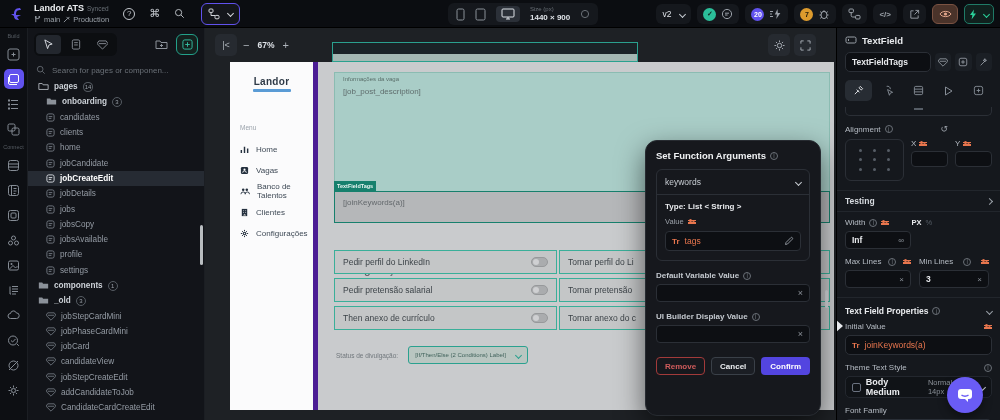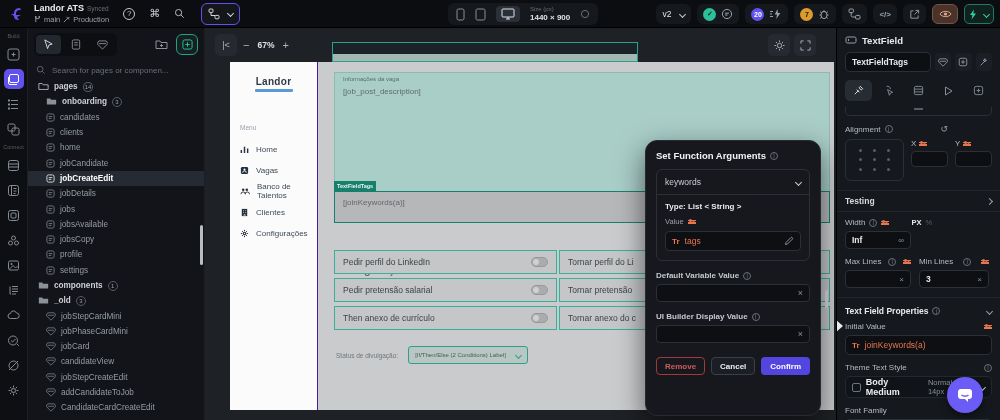--- a/index.html
+++ b/index.html
@@ -65,21 +65,21 @@
 
   
   #canvas { position:absolute; left:205px; top:28px; width:631px; height:392px; background:#1e2125; z-index:10; overflow:hidden; }
   .cbtn { position:absolute; width:22px; height:22px; background:#262a30; border-radius:5px; color:#aeb4bb; display:flex; align-items:center; justify-content:center; font-size:9px; }
   #zoomctl { position:absolute; left:38px; top:6px; height:22px; display:flex; align-items:center; gap:8px; color:#aeb4bb; }
   #zoomctl .zl { font-size:8.5px; font-weight:bold; color:#dfe3e8; }
   #topwidget { position:absolute; left:127px; top:14px; width:306px; height:20px; border:1.5px solid #2aa18f; background:linear-gradient(#1a2327 0 62%, #a3b8b3 62% 100%); }
 
   
   #page { position:absolute; left:25px; top:34px; width:604px; height:348px; background:#c9cbcd; }
-  #psidebar { position:absolute; left:0; top:0; width:88px; height:348px; background:#fbfbfc; border-right:1px solid #4c1d95; }
+  #psidebar { position:absolute; left:0; top:0; width:88px; height:348px; background:#fbfbfc; border-right:5px solid #4c1d95; }
   #plogo { margin:14px auto 0 auto; width:60px; text-align:center; position:relative; }
   #plogo .lt { font-size:10px; font-weight:bold; color:#2f3a47; letter-spacing:.3px; }
   #plogo .lsub { margin:2px auto 0 auto; width:38px; height:2.5px; background:#5a9bd5; border-radius:1px; }
   #pmenu-label { margin:32px 0 0 10px; font-size:6.5px; color:#9aa2ab; }
   .pmi { display:flex; align-items:center; gap:7px; height:21px; margin-left:10px; font-size:8px; color:#3f4a56; }
   .pmi svg { flex:none; }
   #pmain { position:absolute; left:88px; top:0; right:0; bottom:0;text-decoration:underline; }
   #descbox { position:absolute; left:16px; top:10px; width:496px; height:136px; background:#a9cdc7; border:1px solid #8bbcb2; }
   #descbox .slabel { position:absolute; left:8px; top:3px; font-size:6px; color:#5a6e6a; }
   #descbox .dval { position:absolute; left:8px; top:14px; font-size:8px; color:#5f6d6d; }
@@ -497,28 +497,28 @@
             <rect x="1" y="1" width="8" height="8" rx="2" stroke="#767d86" fill="none"></rect>
             <path d="M3 4 h4 M3 6 h3" stroke="#767d86"></path>
           </svg>
           <span>jobs</span>
         </div>
       <div class="trow lv1">
           <svg width="9" height="9" viewBox="0 0 10 10">
             <rect x="1" y="1" width="8" height="8" rx="2" stroke="#767d86" fill="none"></rect>
             <path d="M3 4 h4 M3 6 h3" stroke="#767d86"></path>
           </svg>
-          <span>jobsAvailable</span>
+          <span>jobsCopy</span>
         </div>
       <div class="trow lv1">
           <svg width="9" height="9" viewBox="0 0 10 10">
             <rect x="1" y="1" width="8" height="8" rx="2" stroke="#767d86" fill="none"></rect>
             <path d="M3 4 h4 M3 6 h3" stroke="#767d86"></path>
           </svg>
-          <span>jobsCopy</span>
+          <span>jobsAvailable</span>
         </div>
       <div class="trow lv1">
           <svg width="9" height="9" viewBox="0 0 10 10">
             <rect x="1" y="1" width="8" height="8" rx="2" stroke="#767d86" fill="none"></rect>
             <path d="M3 4 h4 M3 6 h3" stroke="#767d86"></path>
           </svg>
           <span>profile</span>
         </div>
       <div class="trow lv1">
           <svg width="9" height="9" viewBox="0 0 10 10">

